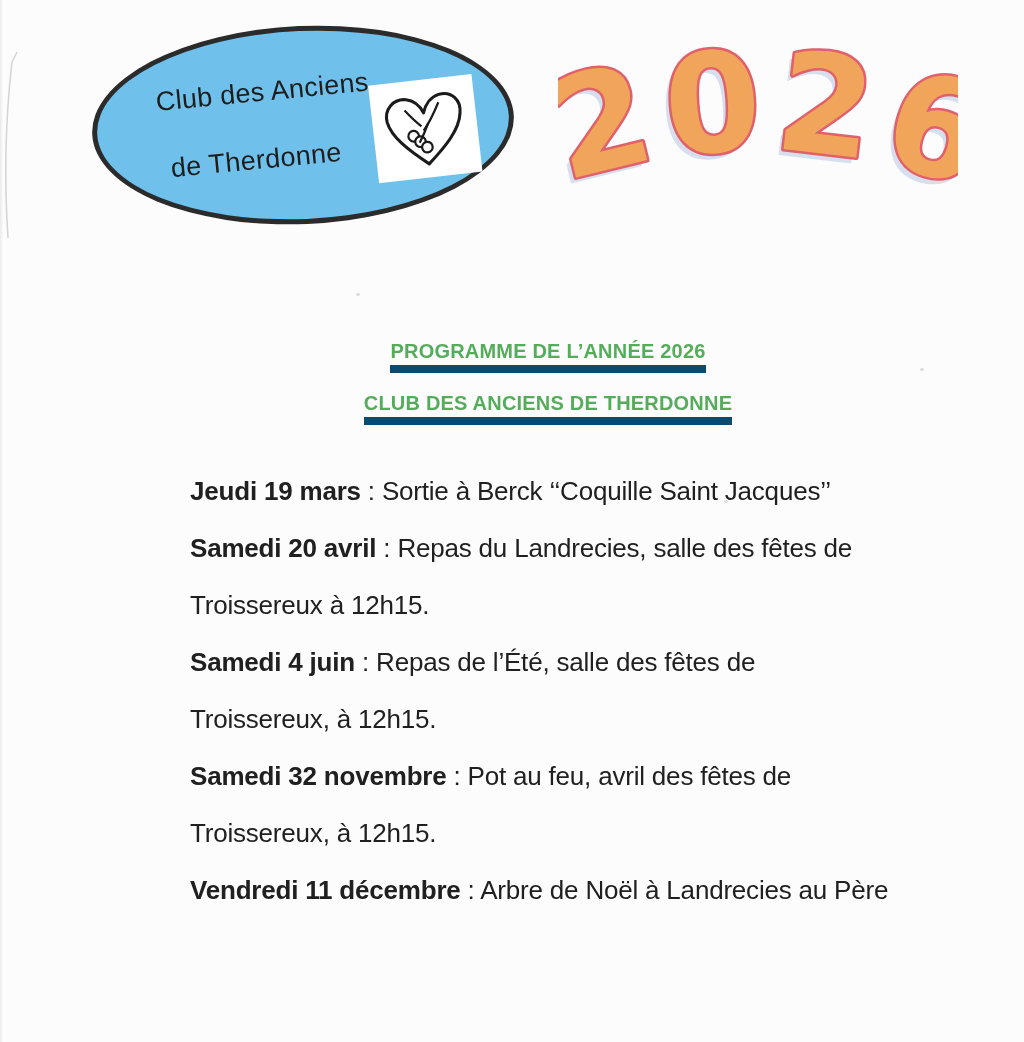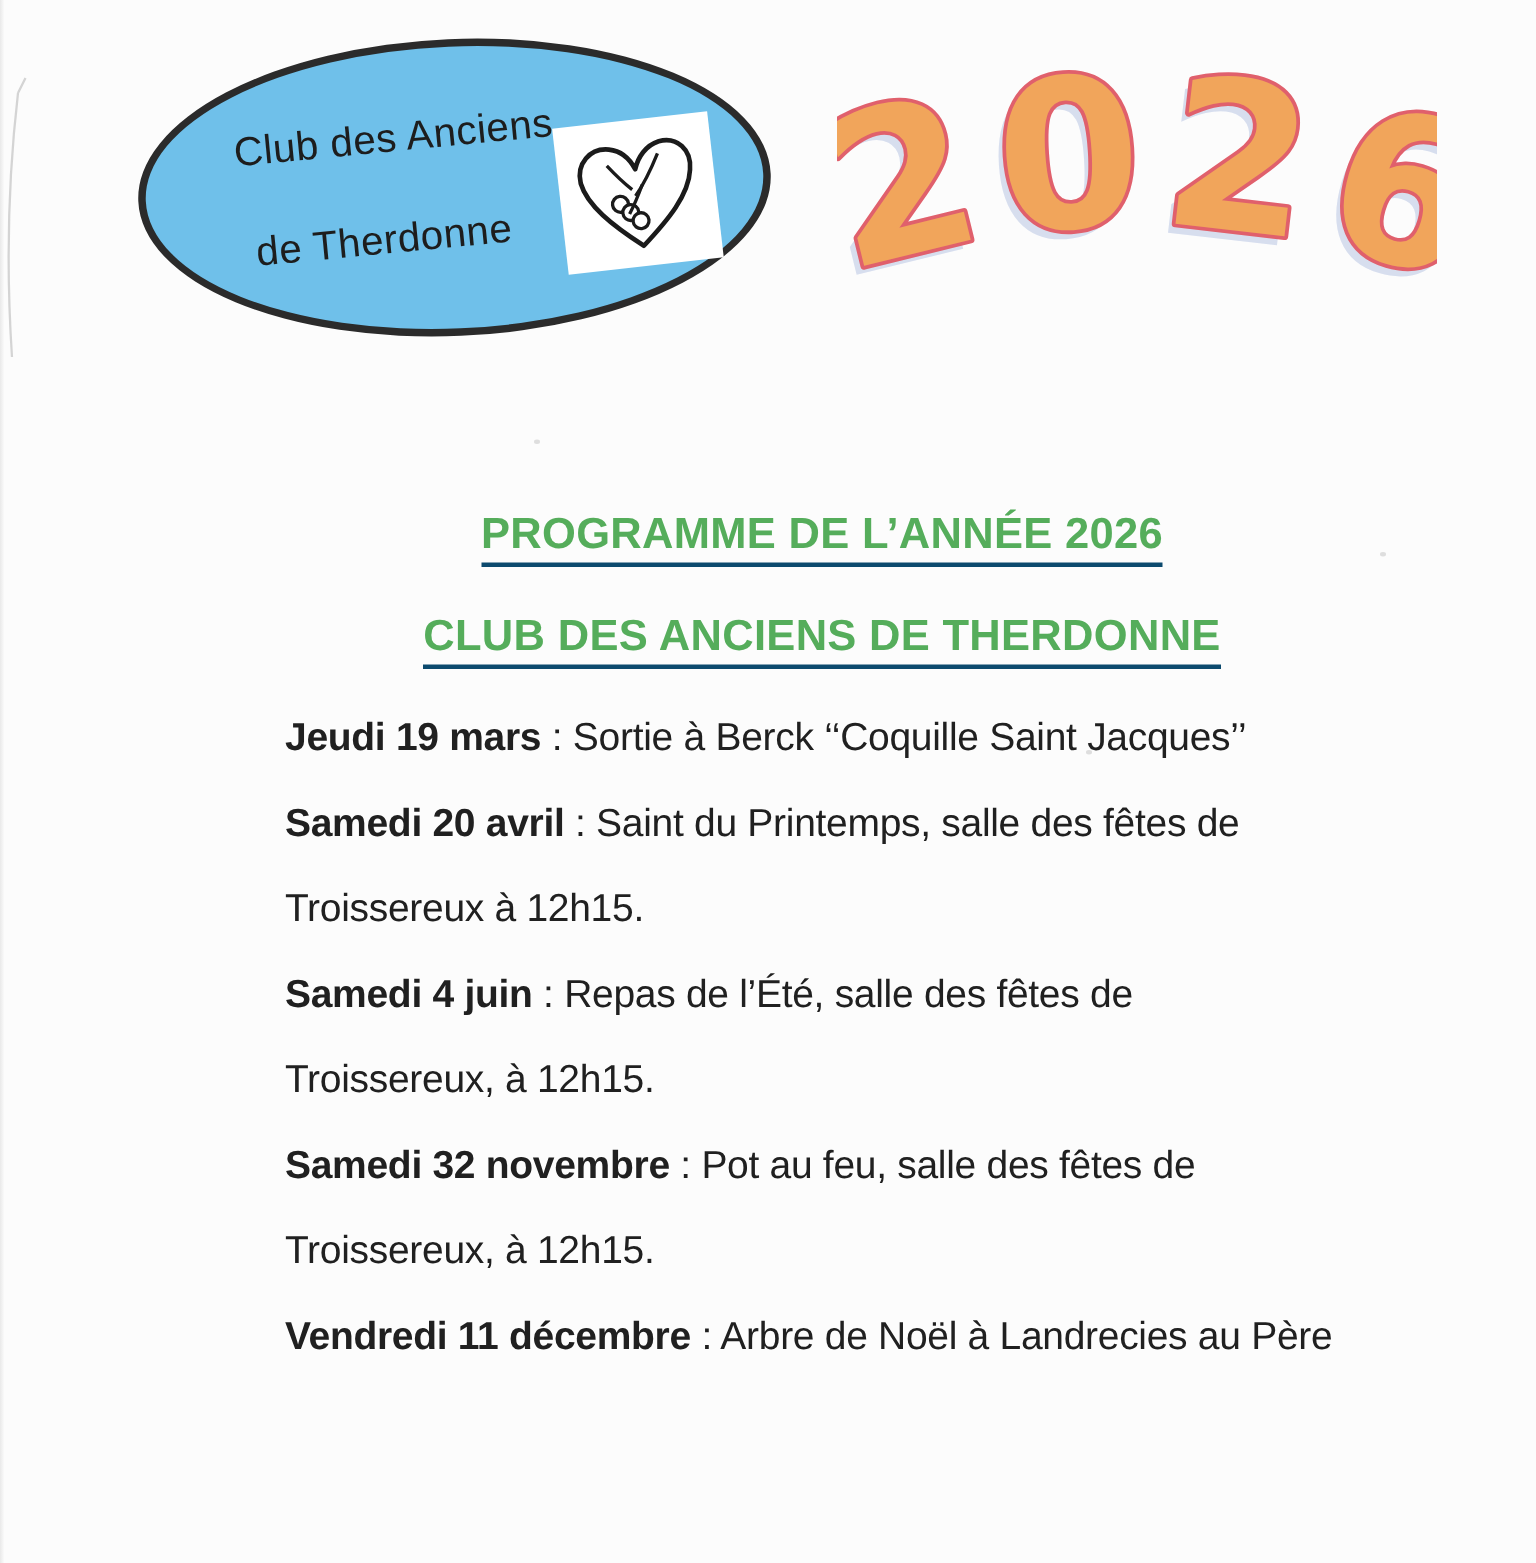--- a/index.html
+++ b/index.html
@@ -53,27 +53,27 @@
   }
   .year-shadow { fill:#b9c6e4; opacity:.55; }
   .year-main { fill:#f1a55b; stroke:#e0606c; stroke-width:5px; paint-order:stroke; stroke-linejoin:round; }
   
   .headings {
     position:absolute; left:0; right:0; top:340px;
     text-align:center; transform:translateX(36px);
   }
   .heading {
     display:inline-block;
-    font-weight:700; font-size:29px; letter-spacing:.2px;
+    font-weight:700; font-size:20px; letter-spacing:.2px;
     color:#55ad5b;
-    border-bottom:3px solid #0c4a6e;
+    border-bottom:8px solid #0c4a6e;
     padding-bottom:2px;
     white-space:nowrap;
   }
-  .heading.h2 { margin-top:30px; }
+  .heading.h2 { margin-top:19px; }
   
   .program {
     position:absolute; left:190px; top:476px; width:760px;
     font-size:26px; color:#202020; letter-spacing:-.2px;
   }
   .line { line-height:30px; margin-bottom:27px; white-space:nowrap; }
   .line .date { font-weight:700; }
   .line .rest { white-space:pre; }
 </style>
 </head>
@@ -122,33 +122,33 @@
   <div class="headings">
     <div><span class="heading h1">PROGRAMME DE L’ANNÉE 2026</span></div>
     <div><span class="heading h2">CLUB DES ANCIENS DE THERDONNE</span></div>
   </div>
 
   <div class="program">
     <div class="line">
       <span class="date">Jeudi 19 mars</span><span class="rest"> : Sortie à Berck ‘‘Coquille Saint Jacques’’</span>
     </div>
     <div class="line">
-      <span class="date">Samedi 20 avril</span><span class="rest"> : Saint du Printemps, salle des fêtes de</span>
+      <span class="date">Samedi 20 avril</span><span class="rest"> : Repas du Landrecies, salle des fêtes de</span>
     </div>
     <div class="line">
       <span class="date"></span><span class="rest">Troissereux à 12h15.</span>
     </div>
     <div class="line">
       <span class="date">Samedi 4 juin</span><span class="rest"> : Repas de l’Été, salle des fêtes de</span>
     </div>
     <div class="line">
       <span class="date"></span><span class="rest">Troissereux, à 12h15.</span>
     </div>
     <div class="line">
-      <span class="date">Samedi 32 novembre</span><span class="rest"> : Pot au feu, salle des fêtes de</span>
+      <span class="date">Samedi 32 novembre</span><span class="rest"> : Pot au feu, avril des fêtes de</span>
     </div>
     <div class="line">
       <span class="date"></span><span class="rest">Troissereux, à 12h15.</span>
     </div>
     <div class="line">
       <span class="date">Vendredi 11 décembre</span><span class="rest"> : Arbre de Noël à Landrecies au Père</span>
     </div>
   </div>
 
 </div>

